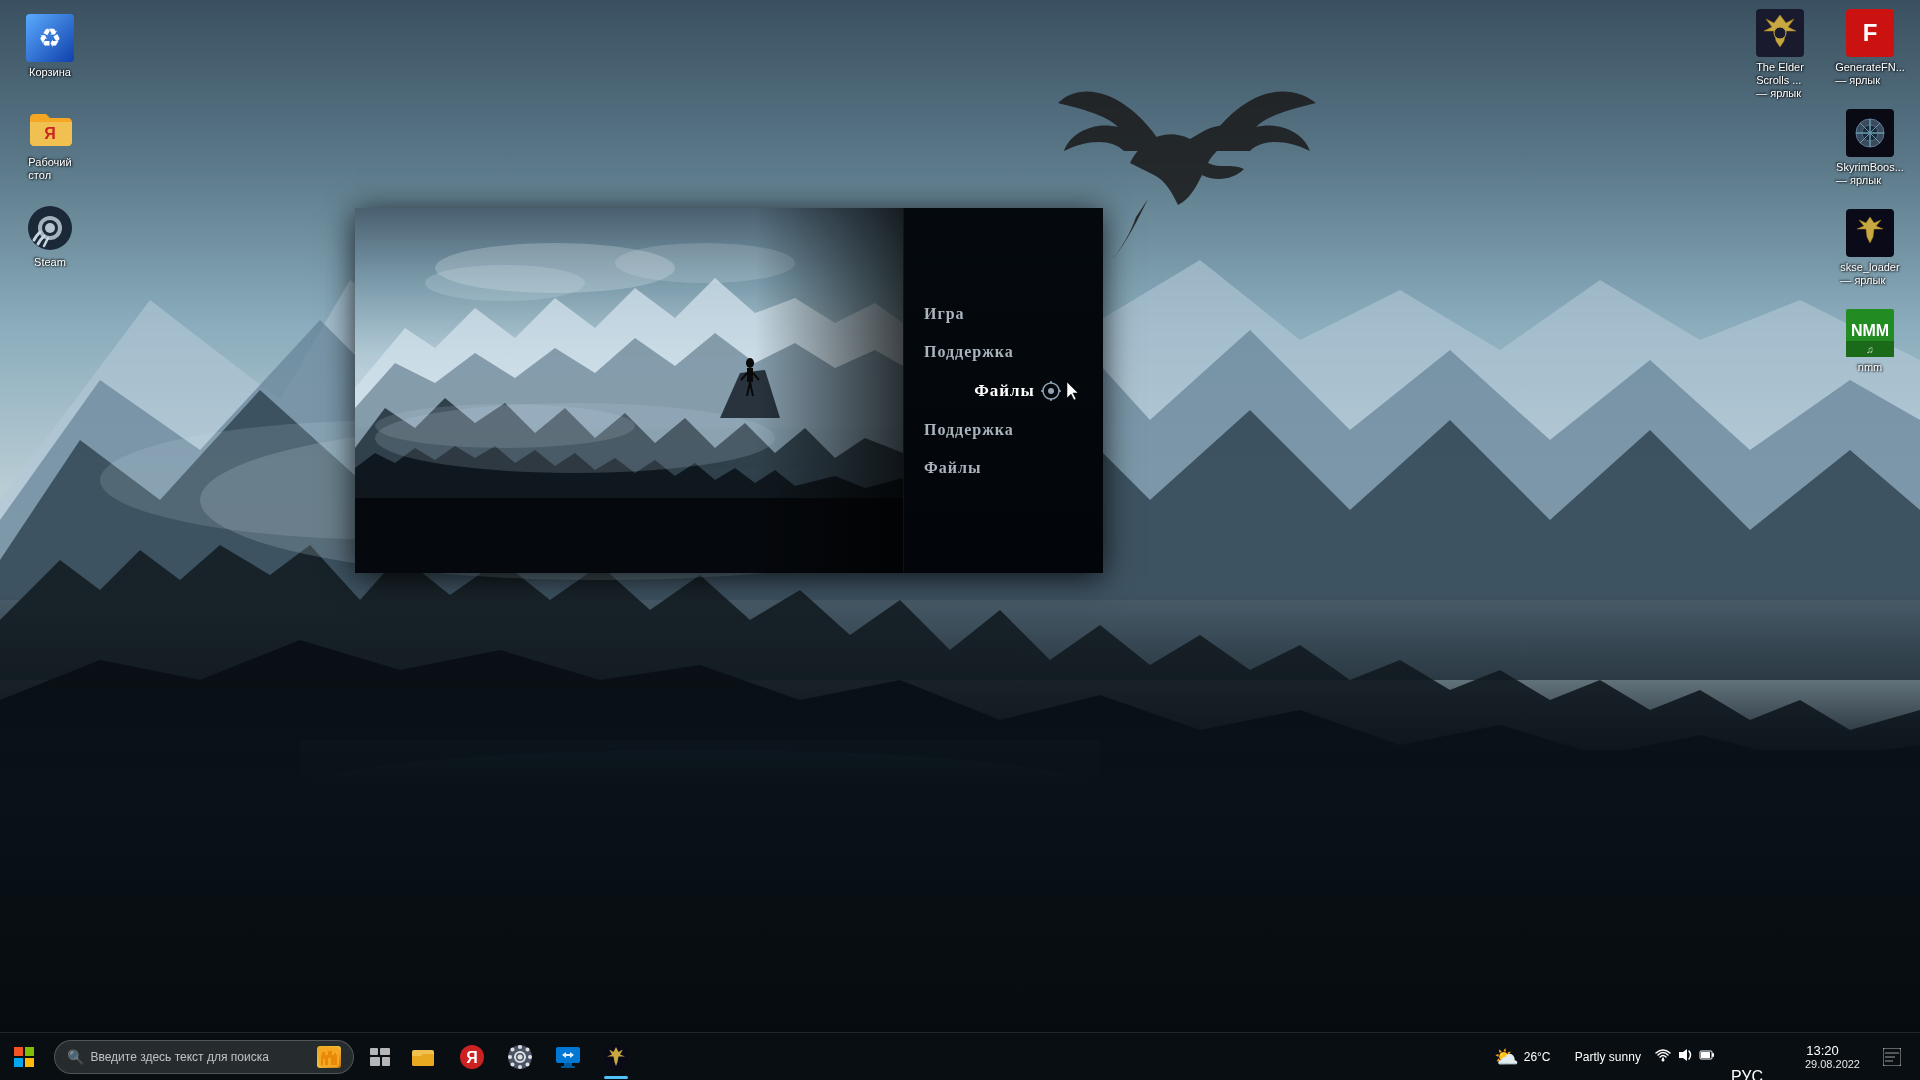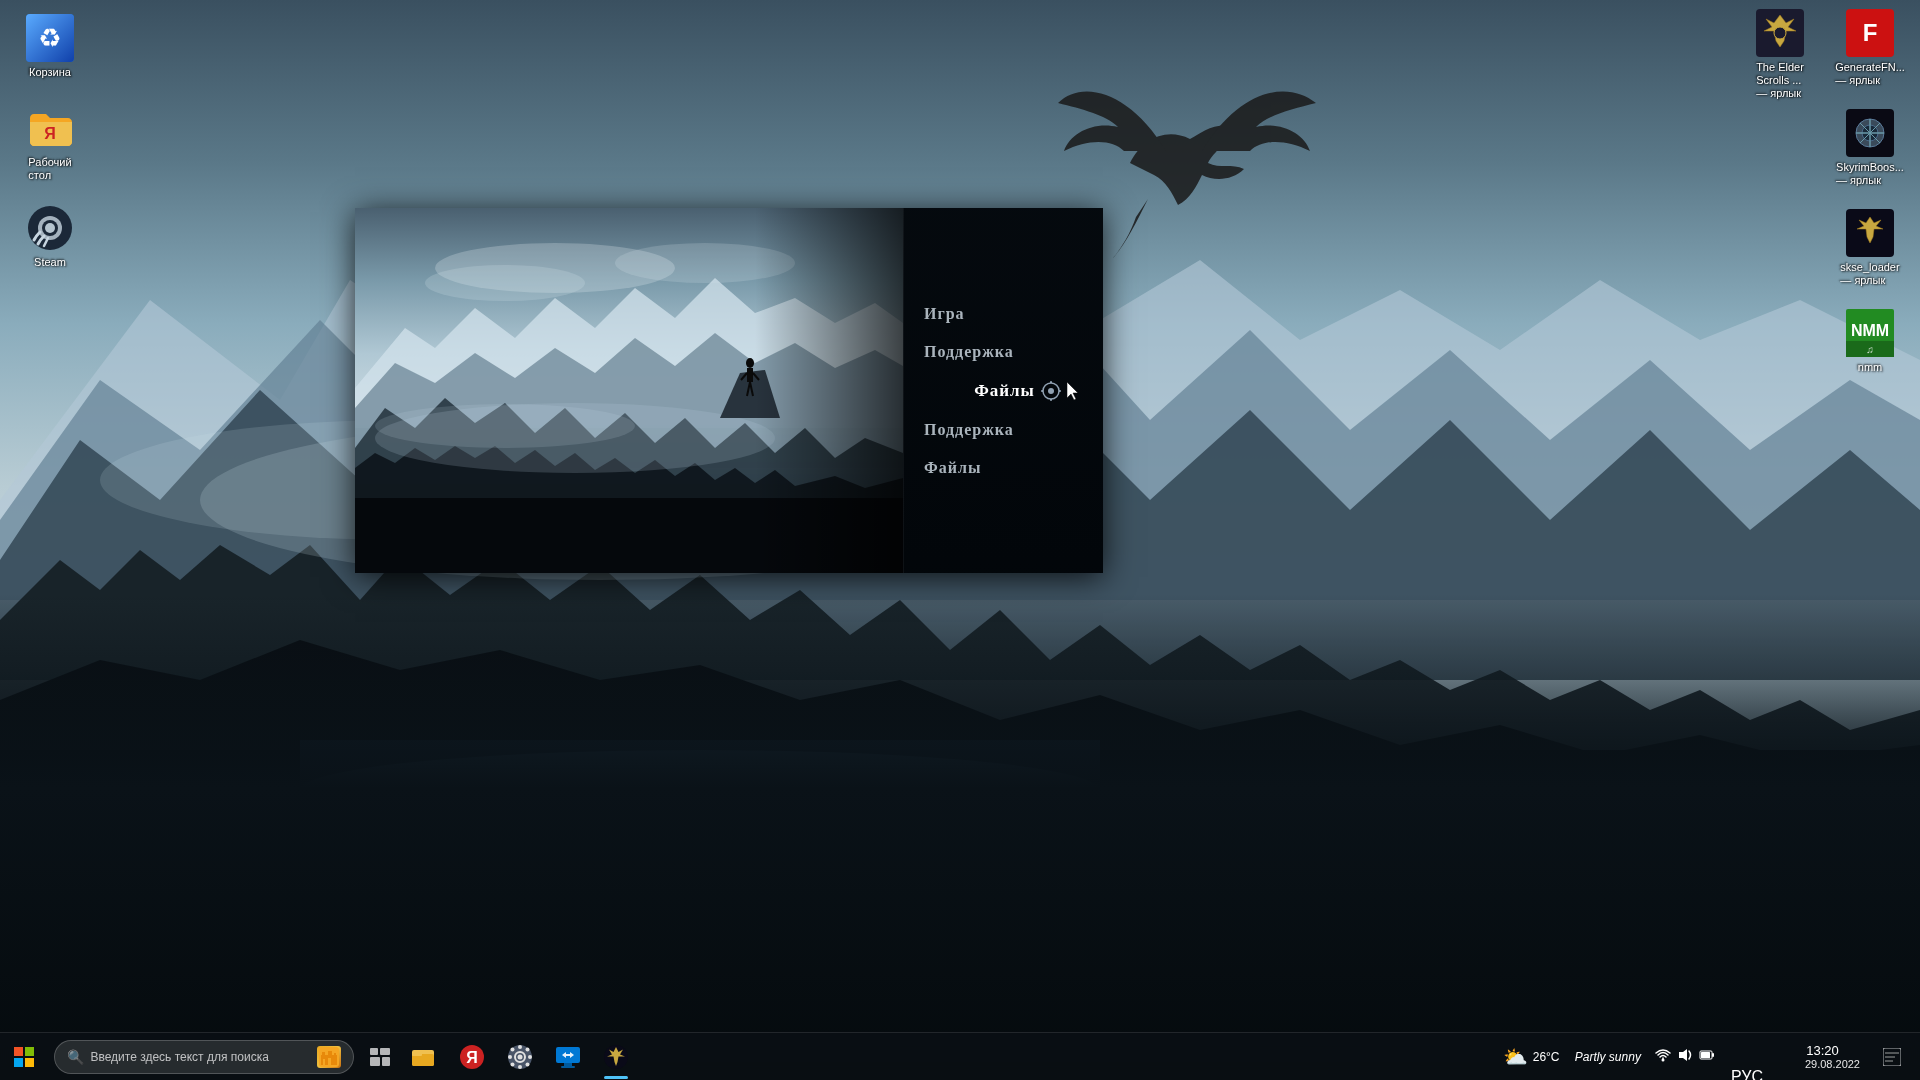--- a/index.html
+++ b/index.html
@@ -733,21 +733,21 @@
     </div>
 
   </div>
 
   <div id="system-tray">
 
     <div class="weather-tray">
       <span class="weather-icon-tray">⛅</span>
       <span class="weather-text">
         <span>26°C</span>
-        <span style="margin-left:12px;font-style:italic;">Partly sunny</span>
+        <span style="margin-left:21px;">Partly sunny</span>
       </span>
     </div>
 
     <div class="tray-icons-group">
 
       <span class="tray-icon-sm" title="Network">
         <svg width="16" height="16" viewBox="0 0 16 16">
           <path d="M8,13 L8,11" stroke="white" stroke-width="1.5" stroke-linecap="round"></path>
           <path d="M5,10 Q8,7 11,10" stroke="white" stroke-width="1.5" fill="none" stroke-linecap="round"></path>
           <path d="M3,8 Q8,3 13,8" stroke="white" stroke-width="1.5" fill="none" stroke-linecap="round"></path>

